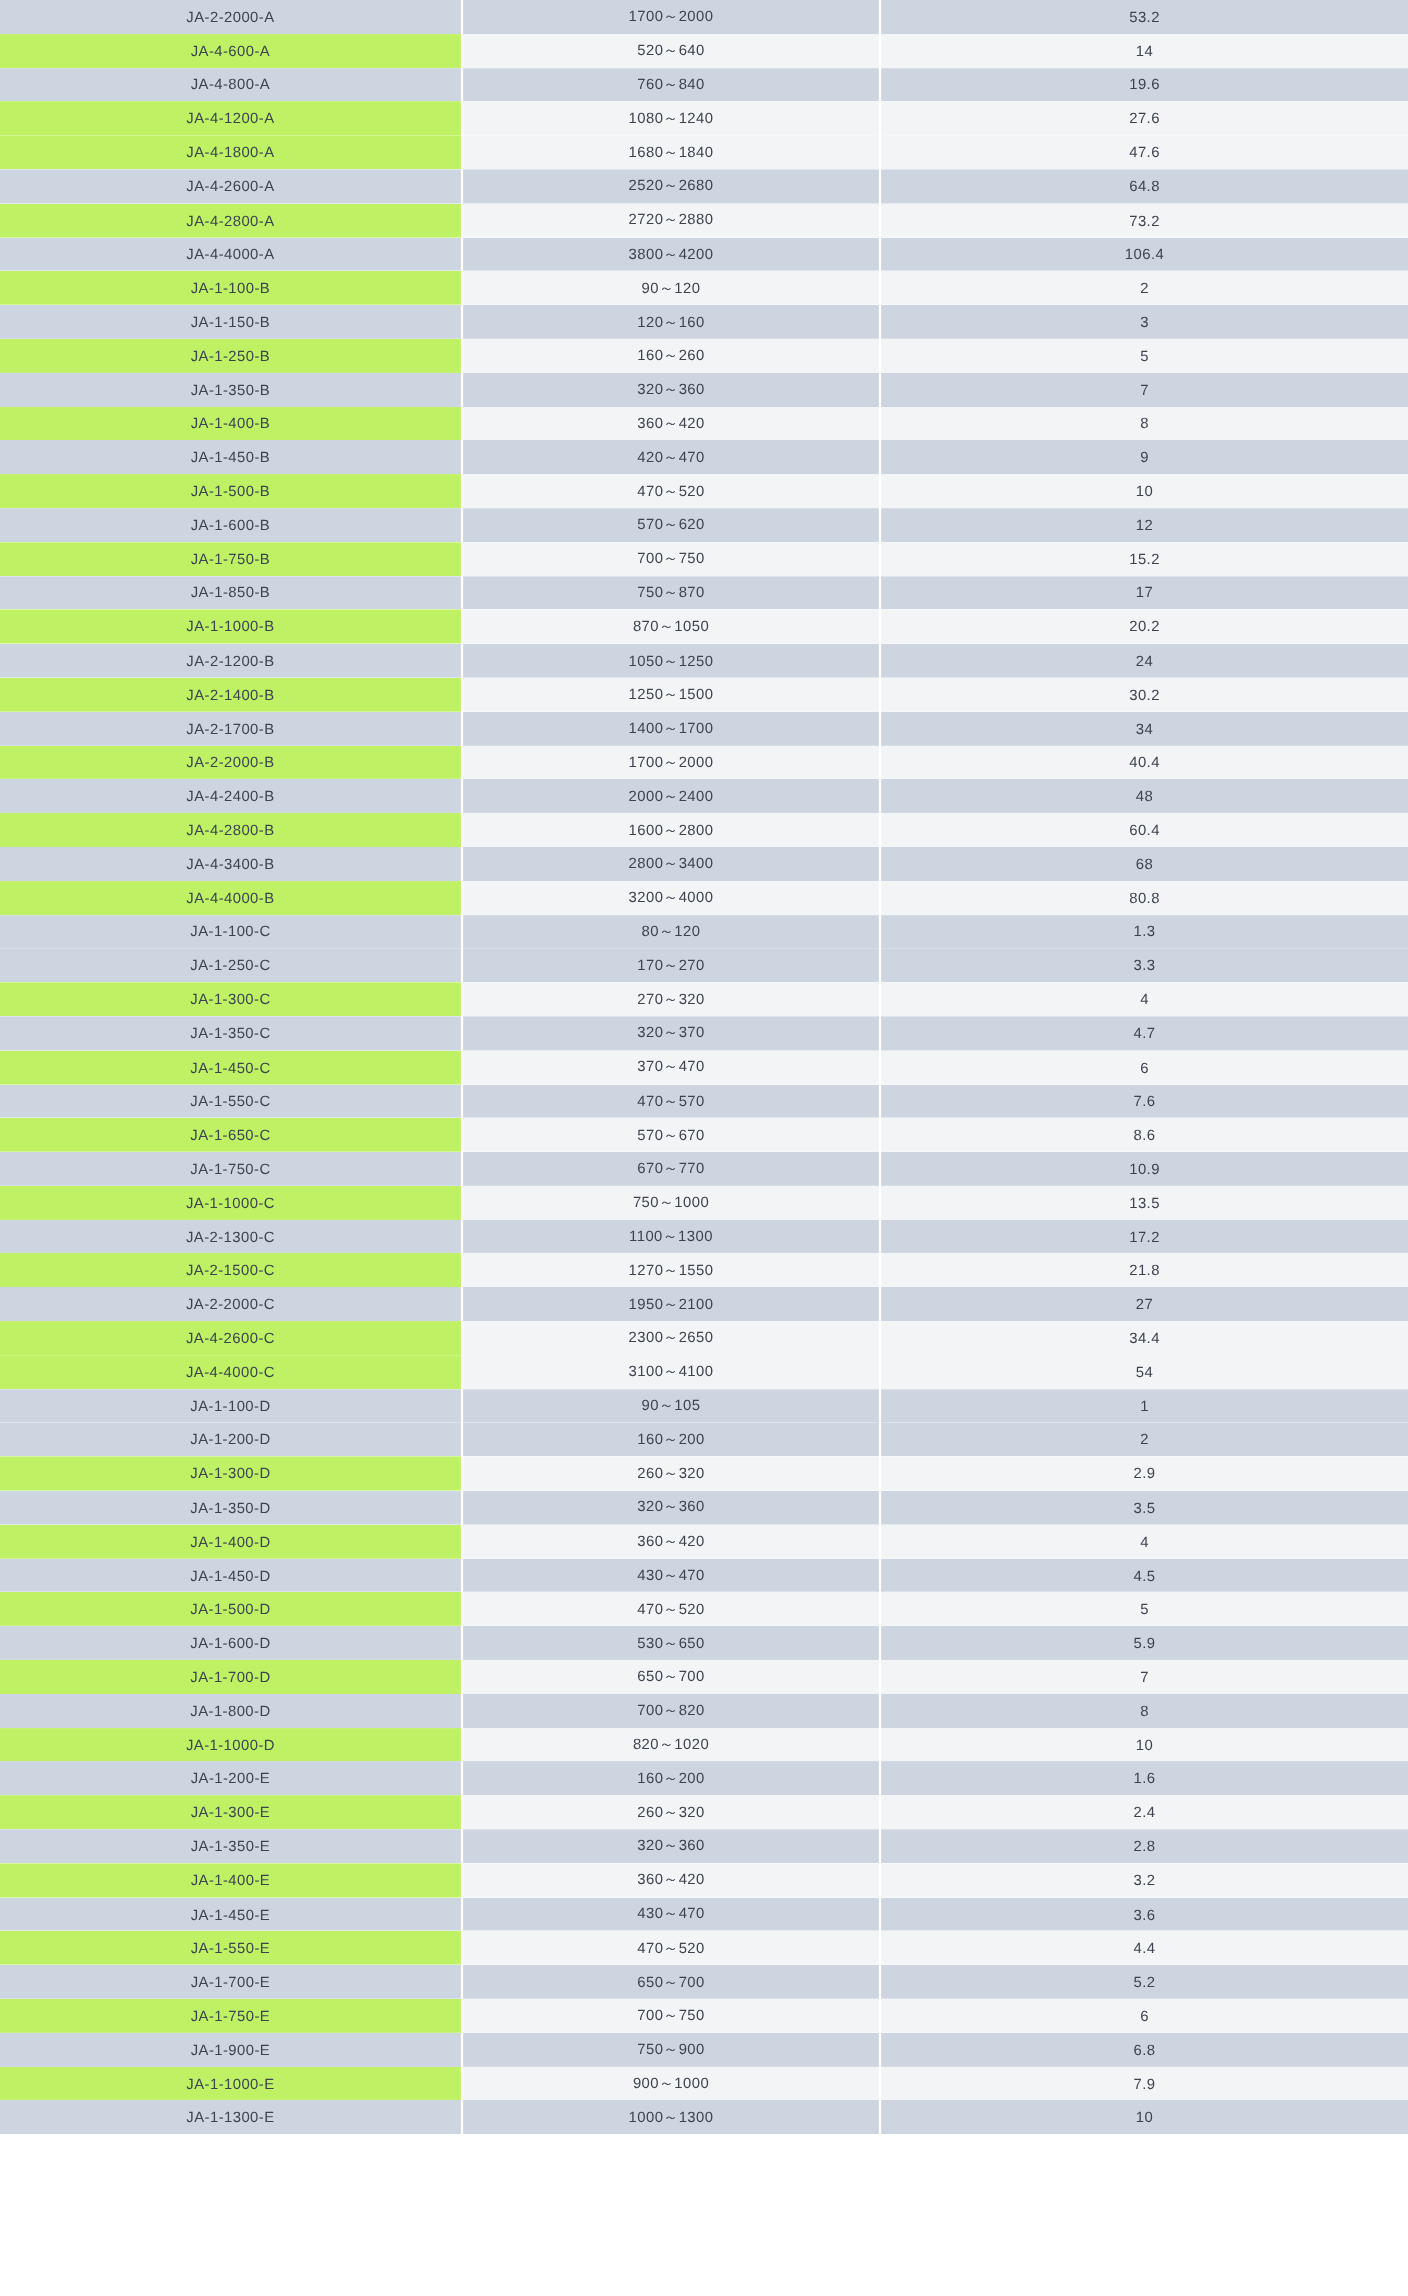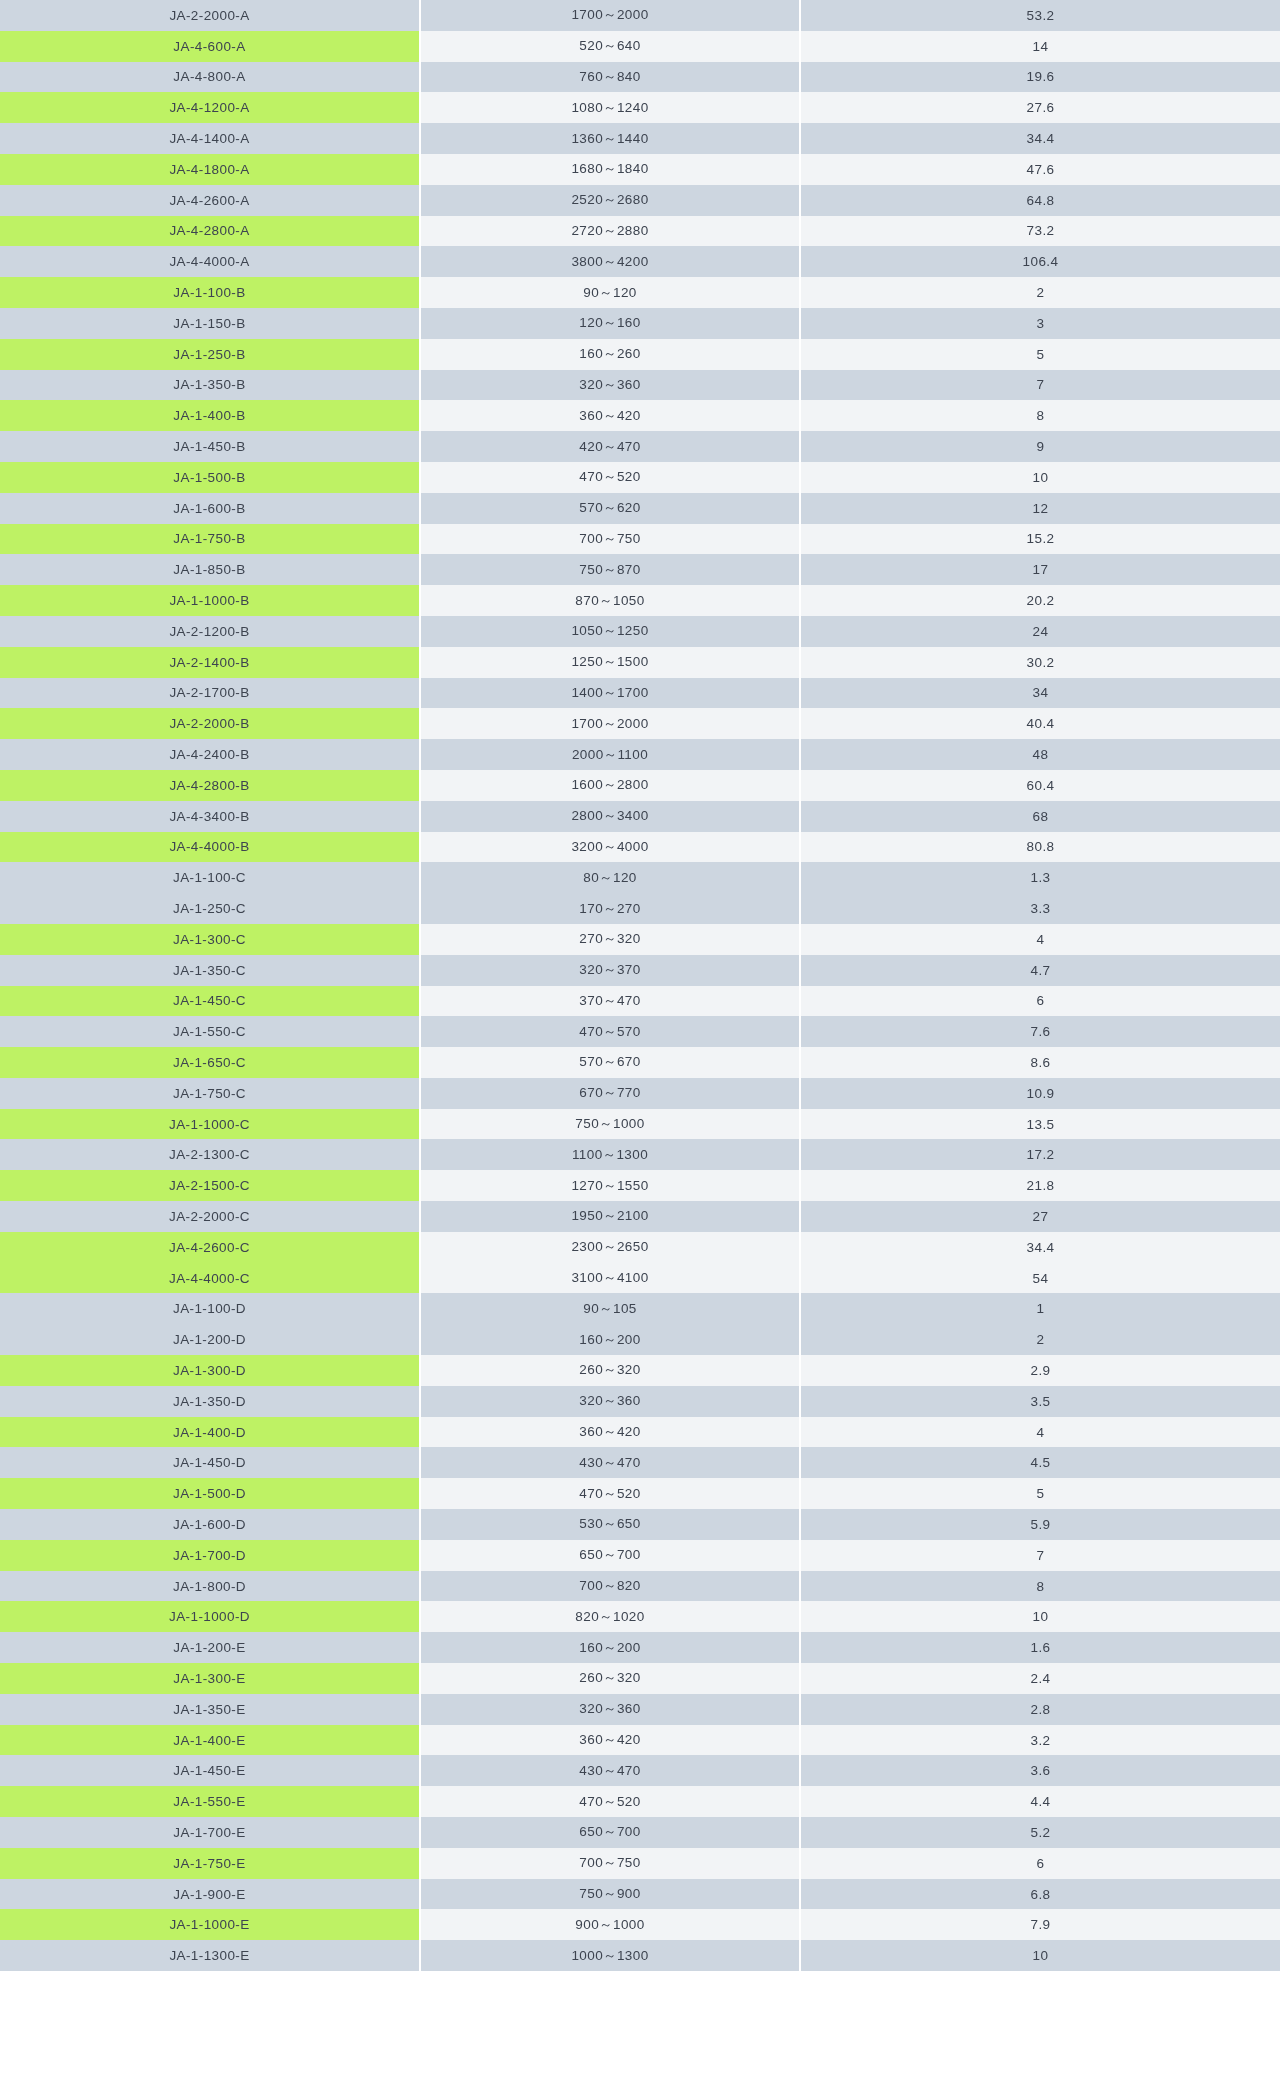--- a/index.html
+++ b/index.html
@@ -69,25 +69,20 @@
         <tr class="row-odd">
           <td class="cell-model">JA-4-800-A</td>
           <td class="cell-range">760～840</td>
           <td class="cell-weight">19.6</td>
         </tr>
         <tr class="row-even">
           <td class="cell-model">JA-4-1200-A</td>
           <td class="cell-range">1080～1240</td>
           <td class="cell-weight">27.6</td>
         </tr>
-        <tr class="row-odd">
-          <td class="cell-model">JA-4-1400-A</td>
-          <td class="cell-range">1360～1440</td>
-          <td class="cell-weight">34.4</td>
-        </tr>
         <tr class="row-even">
           <td class="cell-model">JA-4-1800-A</td>
           <td class="cell-range">1680～1840</td>
           <td class="cell-weight">47.6</td>
         </tr>
         <tr class="row-odd">
           <td class="cell-model">JA-4-2600-A</td>
           <td class="cell-range">2520～2680</td>
           <td class="cell-weight">64.8</td>
         </tr>
@@ -171,21 +166,21 @@
           <td class="cell-range">1400～1700</td>
           <td class="cell-weight">34</td>
         </tr>
         <tr class="row-even">
           <td class="cell-model">JA-2-2000-B</td>
           <td class="cell-range">1700～2000</td>
           <td class="cell-weight">40.4</td>
         </tr>
         <tr class="row-odd">
           <td class="cell-model">JA-4-2400-B</td>
-          <td class="cell-range">2000～1100</td>
+          <td class="cell-range">2000～2400</td>
           <td class="cell-weight">48</td>
         </tr>
         <tr class="row-even">
           <td class="cell-model">JA-4-2800-B</td>
           <td class="cell-range">1600～2800</td>
           <td class="cell-weight">60.4</td>
         </tr>
         <tr class="row-odd">
           <td class="cell-model">JA-4-3400-B</td>
           <td class="cell-range">2800～3400</td>

